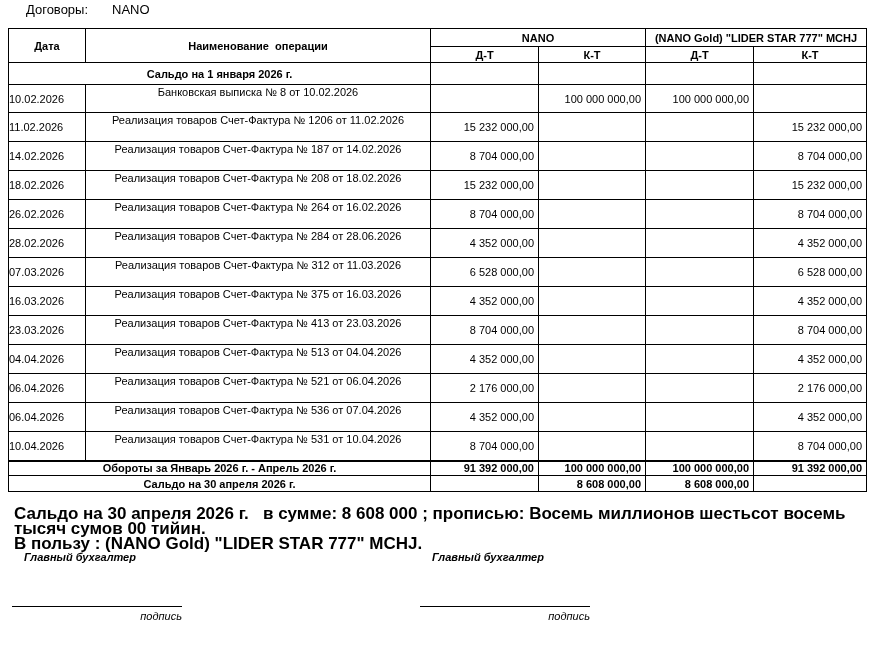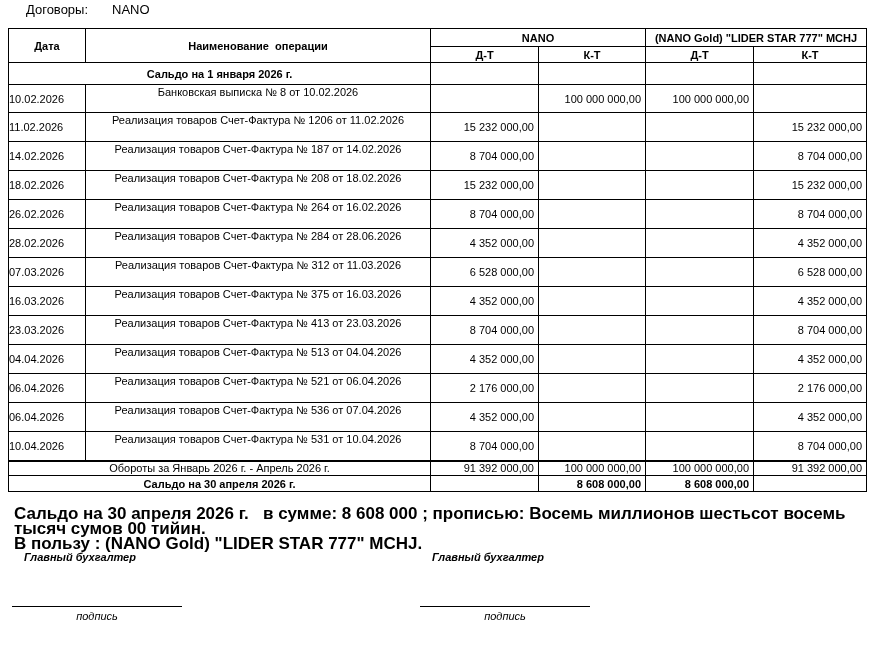--- a/index.html
+++ b/index.html
@@ -19,33 +19,33 @@
   tr.balance-row td.lbl { font-weight:bold; text-align:center; vertical-align:middle; }
   tr.closing-row { height:16px; }
 
   tr.data-row { height:29px; }
   tr.data-row.first { height:28px; }
   td.date { vertical-align:middle; }
   td.op   { text-align:center; vertical-align:top; padding:1px 3px 0 3px; }
   td.num  { text-align:right; vertical-align:middle; padding-right:4px; }
 
   tr.turnover-row { height:15px; }
-  tr.turnover-row td { border-top:2px solid #000; font-weight:normal; }
+  tr.turnover-row td { border-top:2px solid #000; font-weight:bold; }
   tr.turnover-row td.lbl { text-align:center; vertical-align:middle; }
   tr.closing-row td { font-weight:bold; }
   tr.closing-row td.lbl { text-align:center; vertical-align:middle; }
 
   .summary { position:absolute; left:14px; top:506px; font-size:17px; font-weight:bold; line-height:15px; white-space:pre-wrap; }
 
   .sig-block { position:absolute; top:551px; width:170px; }
   .sig-block.left { left:12px; }
   .sig-block.right { left:420px; }
   .sig-title { font-size:11px; font-weight:bold; font-style:italic; padding-left:4px;margin-left:8px; }
   .sig-line { margin-top:43px; border-top:1px solid #000; height:0; }
-  .sig-caption { margin-top:3px; text-align:center; font-size:11px; font-style:italic; }
+  .sig-caption { margin-top:3px; text-align:right; font-size:11px; font-style:italic; }
 </style>
 </head>
 <body>
 
 <div class="doc-header">
   <span>Договоры:</span>
   <span>NANO</span>
 </div>
 
 <table class="recon">

